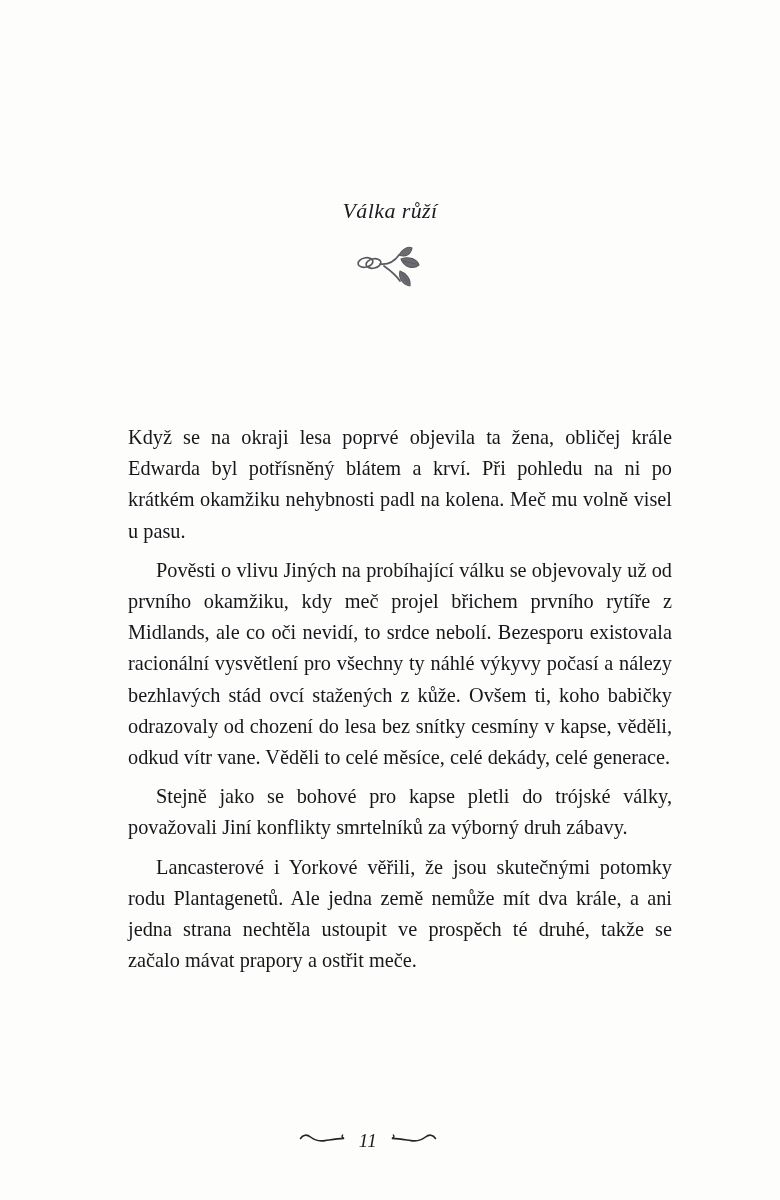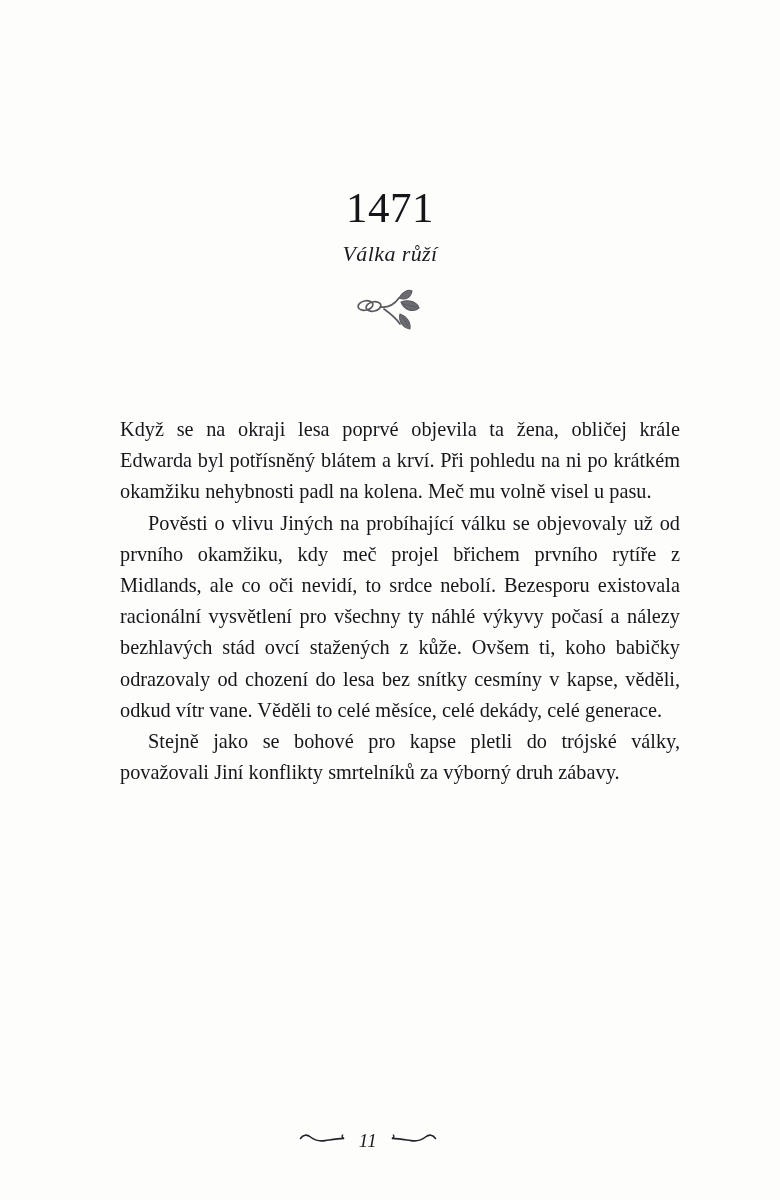--- a/index.html
+++ b/index.html
@@ -66,21 +66,21 @@
 
   
   .body-text {
     position: absolute;
     top: 414px;
     left: 120px;
     width: 560px;
   }
 
   .body-text p {
-    margin: 0;
+    margin: 8px;
     font-size: 20.3px;
     line-height: 31.2px;
     text-align: justify;
     text-indent: 28px;
     color: #17171b;
     word-spacing: 0.1px;
     hyphens: manual;
   }
 
   .body-text p.first {
@@ -118,21 +118,20 @@
   .folio-swash.right {
     transform: scaleX(-1);
   }
 </style>
 </head>
 <body>
 
 <div class="page">
 
   <div class="chapter-header">
-    <div class="chapter-number">1471</div>
 
     <div class="chapter-subtitle">Válka růží</div>
 
     <div class="chapter-ornament">
       <svg width="78" height="46" viewBox="0 0 78 46" aria-hidden="true">
         <g fill="none" stroke="#595960" stroke-width="1.7" stroke-linecap="round" stroke-linejoin="round">
 
           <ellipse cx="14.5" cy="17.5" rx="7.5" ry="4.6" transform="rotate(-12 14.5 17.5)"></ellipse>
           <ellipse cx="22.5" cy="18.5" rx="7.5" ry="4.6" transform="rotate(-12 22.5 18.5)"></ellipse>
 
@@ -156,20 +155,21 @@
   </div>
 
   <div class="body-text">
     <p class="first">Když se na okraji lesa poprvé objevila ta žena, obličej krále Edwarda byl potřísněný blátem a krví. Při pohledu na ni po krátkém okamžiku nehybnosti padl na kolena. Meč mu volně visel u pasu.</p>
 
     <p>Pověsti o vlivu Jiných na probíhající válku se objevovaly už od prvního okamžiku, kdy meč projel břichem prvního rytíře z Midlands, ale co oči nevidí, to srdce nebolí. Bezesporu existovala racionální vysvětlení pro všechny ty náhlé výkyvy počasí a nálezy bezhlavých stád ovcí stažených z kůže. Ovšem ti, koho babičky odrazovaly od chození do lesa bez snítky cesmíny v kapse, věděli, odkud vítr vane. Věděli to celé měsíce, celé dekády, celé generace.</p>
 
     <p>Stejně jako se bohové pro kapse pletli do trójské války, považovali Jiní konflikty smrtelníků za výborný druh zábavy.</p>
 
 
+    <p>Lancasterové i Yorkové věřili, že jsou skutečnými potomky rodu Plantagenetů. Ale jedna země nemůže mít dva krále, a ani jedna strana nechtěla ustoupit ve prospěch té druhé, takže se začalo mávat prapory a ostřit meče.</p>
 
   </div>
 
   <div class="folio">
     <span class="folio-swash left">
       <svg width="48" height="14" viewBox="0 0 48 14" aria-hidden="true">
         <path d="M2.5 6.5 C 5 2.5, 9 2.2, 12.5 5 C 16.5 8.3, 21 9.4, 27 8.6 C 33 7.8, 39 6.8, 45.5 6.4" fill="none" stroke="#23232a" stroke-width="1.6" stroke-linecap="round"></path>
         <path d="M45.5 6.4 C 44 5.2, 43.6 3.6, 44.7 3" fill="none" stroke="#23232a" stroke-width="1.4" stroke-linecap="round"></path>
       </svg>
     </span>

